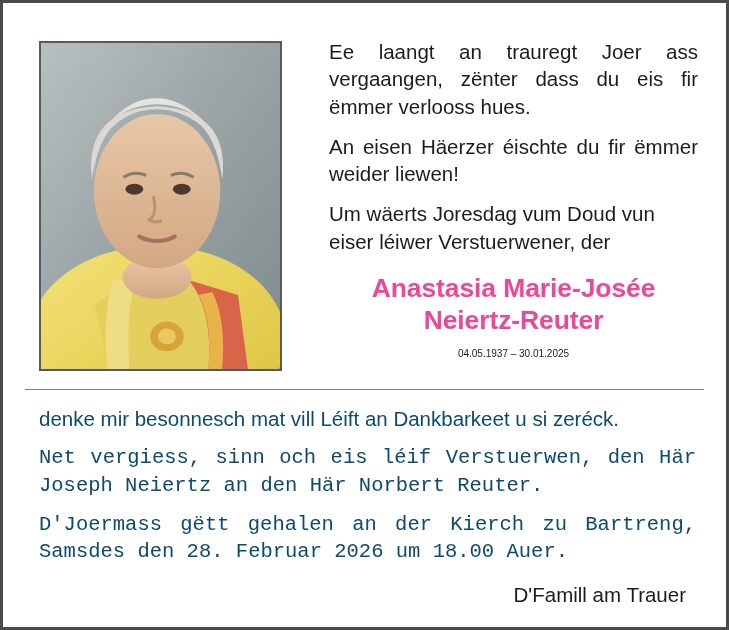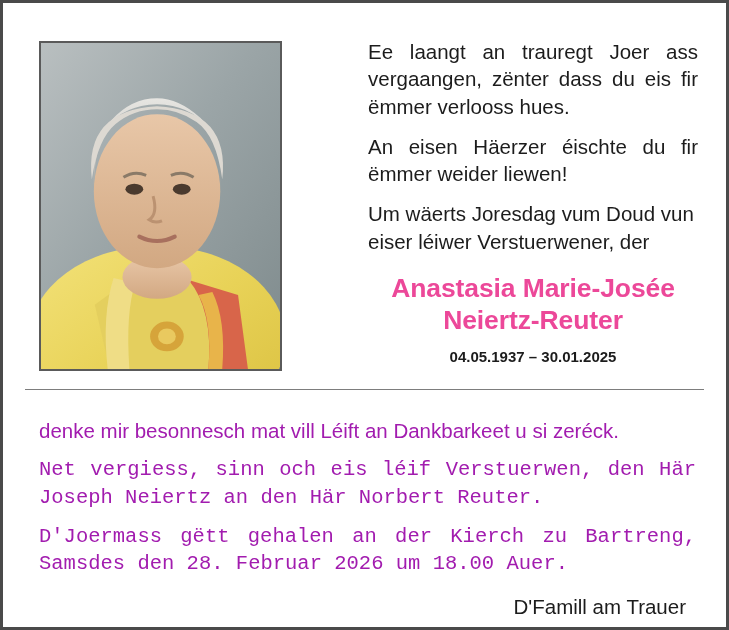--- a/index.html
+++ b/index.html
@@ -44,21 +44,21 @@
     overflow: hidden;
     background: #9aa3a8;
   }
   .portrait svg {
     display: block;
     width: 100%;
     height: 100%;
   }
   .text-col {
     flex: 1 1 auto;
-    padding-left: 86px;
+    padding-left: 47px;
     padding-top: 2px;
     box-sizing: border-box;
   }
   .verse {
     font-size: 20.5px;
     line-height: 1.33;
     text-align: justify;
     text-justify: inter-word;
     margin: 0 0 13px 0;
     color: #1c1c1c;
@@ -76,38 +76,38 @@
     text-align: center;
     font-size: 26.5px;
     font-weight: bold;
     line-height: 1.2;
     margin: 18px 0 0 0;
     color: #ec4899;
     letter-spacing: -0.1px;
   }
   .dates {
     text-align: center;
-    font-size: 15px;
-    font-weight: bold;
+    font-size: 10px;
+    font-weight: normal;
     margin: 12px 0 0 0;
     color: #1c1c1c;
   }
   .divider {
     margin: 18px 22px 0 22px;
     border-top: 1px solid #7d7d7d;
   }
   .body-area {
     padding: 15px 30px 0 36px;
     box-sizing: border-box;
   }
   .body-para {
     font-size: 20.5px;
     line-height: 1.33;
-    margin: 12px 0 12px 0;
-    color: #a21caf;
+    margin: 0 0 12px 0;
+    color: #0c4a6e;
   }
   .body-para.justified {
     text-align: justify;
     text-justify: inter-word;
     font-family: Liberation Mono, monospace;
   }
   .signature {
     text-align: right;
     font-size: 20.5px;
     margin: 18px 10px 0 0;

